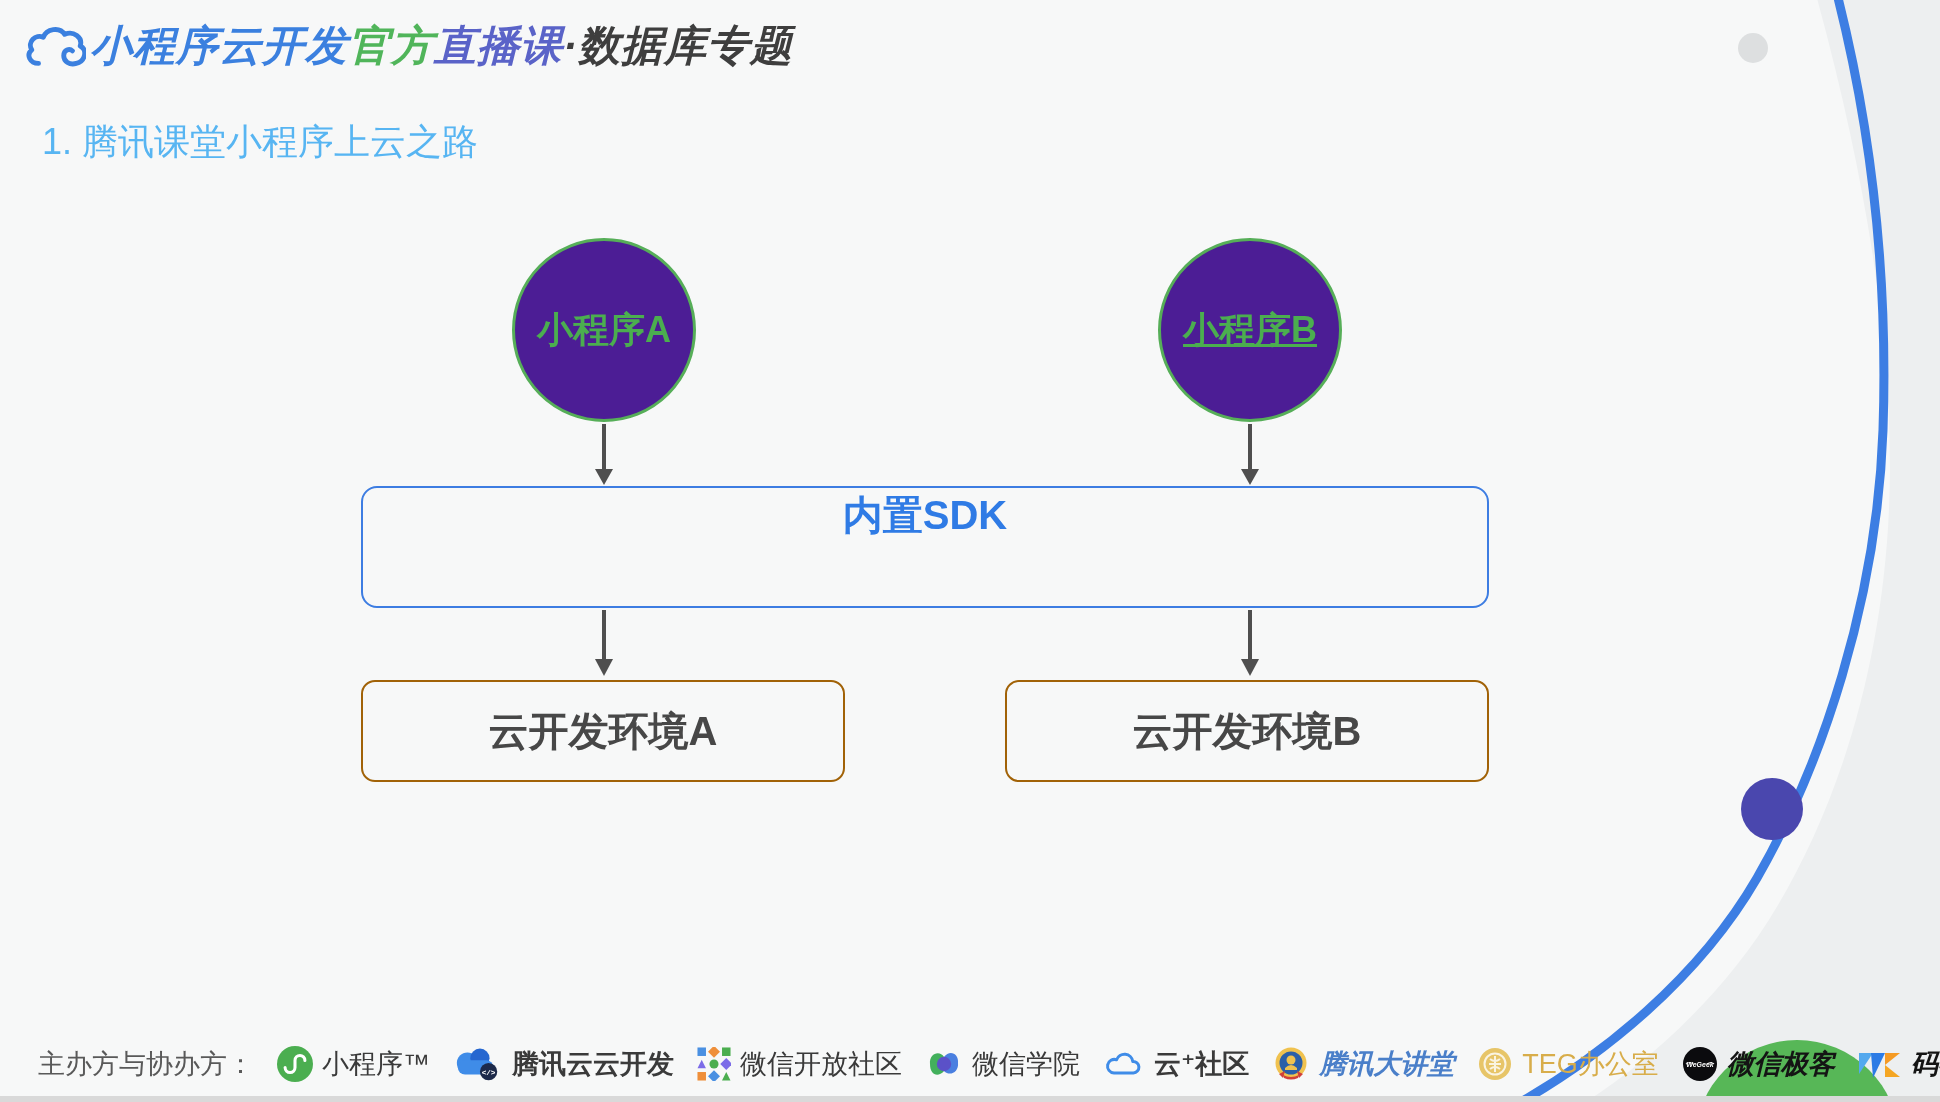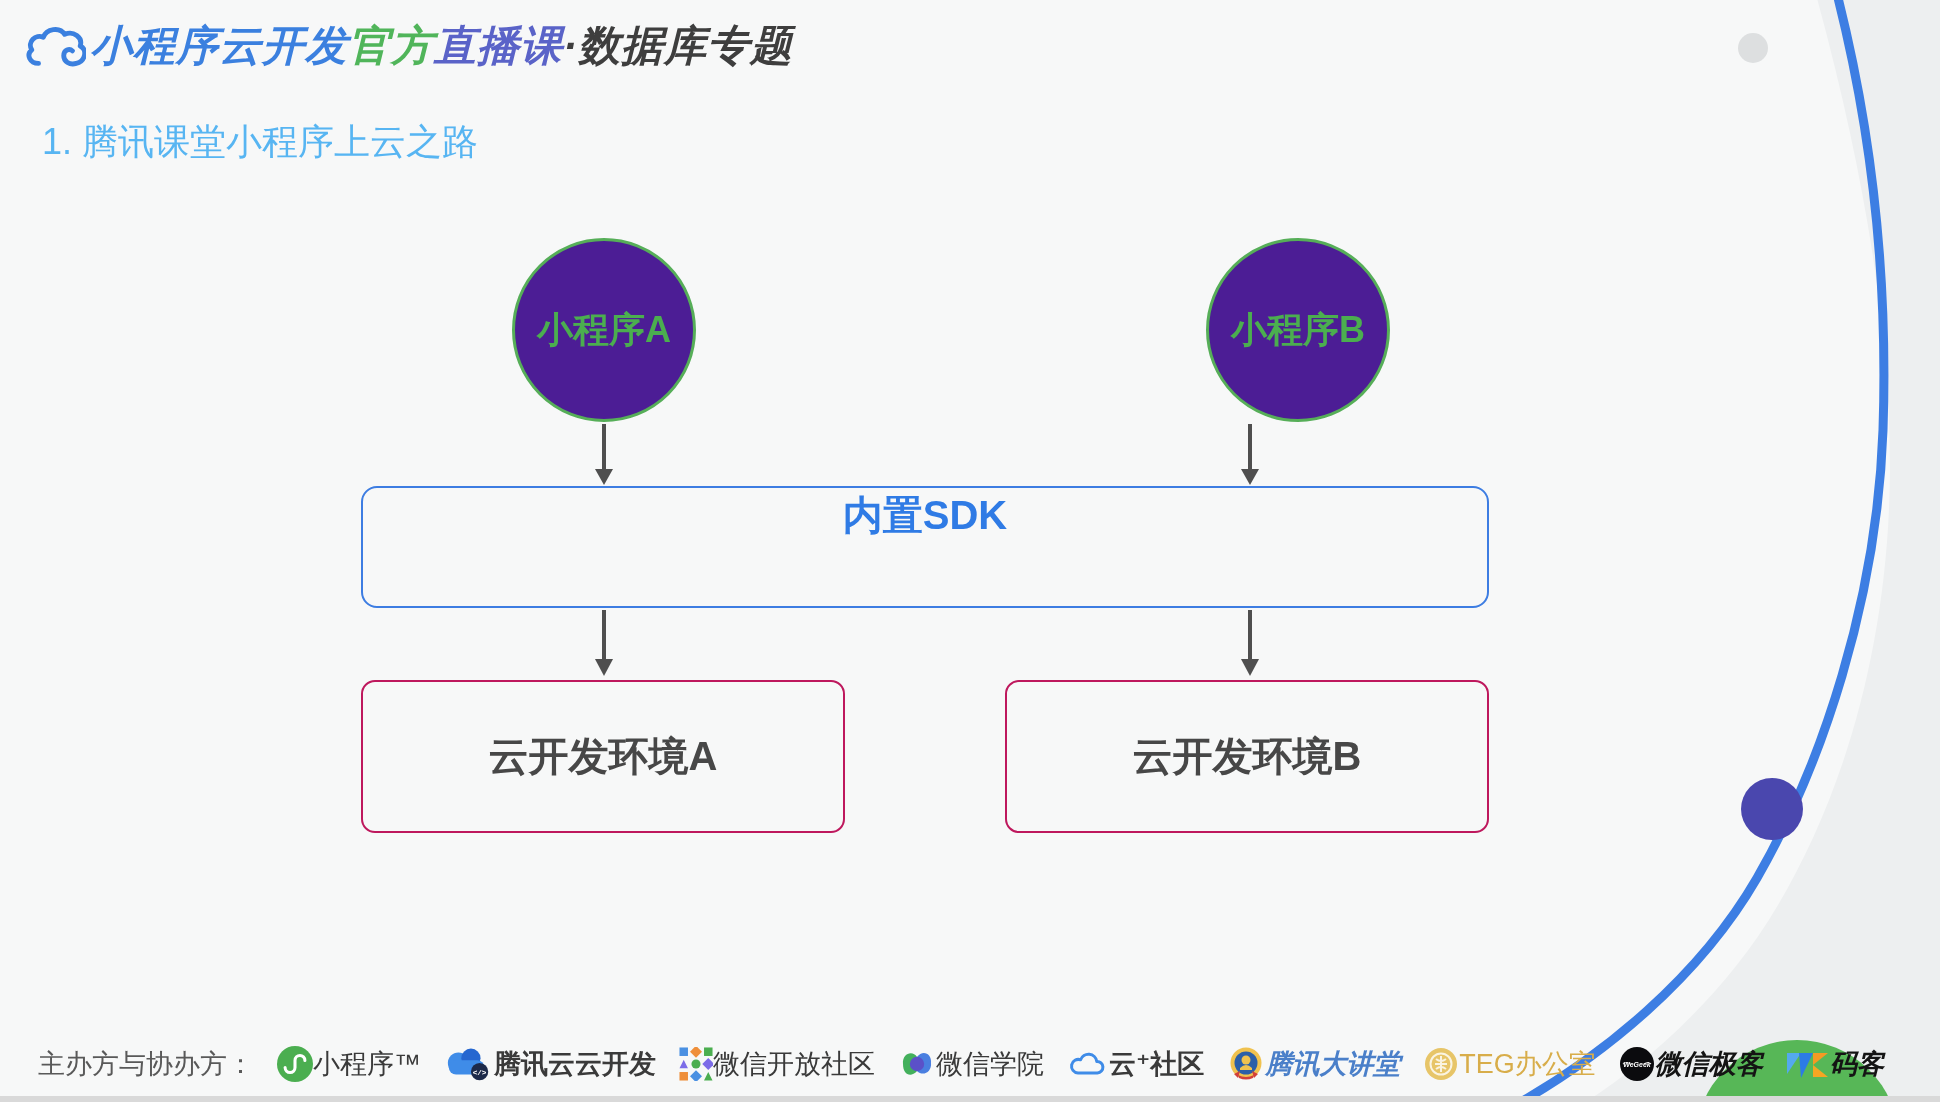--- a/index.html
+++ b/index.html
@@ -15,38 +15,38 @@
   .title{font-size:42px;font-weight:bold;font-style:italic;letter-spacing:1px;white-space:nowrap;}
   .t-blue{color:#3B80DF}.t-green{color:#50B55A}.t-indigo{color:#5A63C8}.t-dark{color:#3E3E3E}
   .subtitle{position:absolute;left:42px;top:118px;font-size:36px;color:#57B5F2;z-index:2;white-space:nowrap;}
   
   .circle-node{
     position:absolute;width:184px;height:184px;border:3px solid #56AE58;border-radius:50%;
     background:#4c1d95;display:flex;align-items:center;justify-content:center;
     font-size:36px;font-weight:bold;color:#4BAE4F;z-index:2;box-sizing:border-box;
   }
   #circleA{left:512px;top:238px;}
-  #circleB{left:1206px;top:238px;}
+  #circleB{left:1158px;top:238px;text-decoration:underline;}
   .sdk-box{
     position:absolute;left:361px;top:486px;width:1128px;height:122px;box-sizing:border-box;
     border:2px solid #3D7DE2;border-radius:16px;display:flex;align-items:flex-start;justify-content:center;
     font-size:40px;font-weight:bold;color:#2F7BE5;z-index:2;
   }
   .env-box{
-    position:absolute;top:680px;width:484px;height:153px;box-sizing:border-box;
-    border:2px solid #be185d;border-radius:14px;display:flex;align-items:center;justify-content:center;
+    position:absolute;top:680px;width:484px;height:102px;box-sizing:border-box;
+    border:2px solid #a16207;border-radius:14px;display:flex;align-items:center;justify-content:center;
     font-size:40px;font-weight:bold;color:#474747;z-index:2;
   }
   #envA{left:361px;}
   #envB{left:1005px;}
   .arrows{position:absolute;left:0;top:0;width:1940px;height:1102px;z-index:1;}
   
   .footer{position:absolute;left:38px;top:1036px;height:56px;display:flex;align-items:center;gap:23px;z-index:3;white-space:nowrap;}
   .footer-label{font-size:27px;color:#595959;}
-  .sponsor{display:flex;align-items:center;font-size:27px;color:#3A3A3A;}
+  .sponsor{display:flex;align-items:center;gap:9px;font-size:27px;color:#3A3A3A;}
   .sp-bold{font-weight:bold;}
   .sp-bi{font-weight:bold;font-style:italic;color:#141414;}
   .sp-lecture{font-weight:bold;font-style:italic;color:#4A7FC9;justify-content:flex-end;}
   .sp-teg{color:#D8AD4A;}
   .bottom-strip{position:absolute;left:0;top:1096px;width:1940px;height:6px;background:#D9D9D9;z-index:4;}
 </style>
 </head>
 <body>
 
 <svg class="decor-svg" viewBox="0 0 1940 1102">

